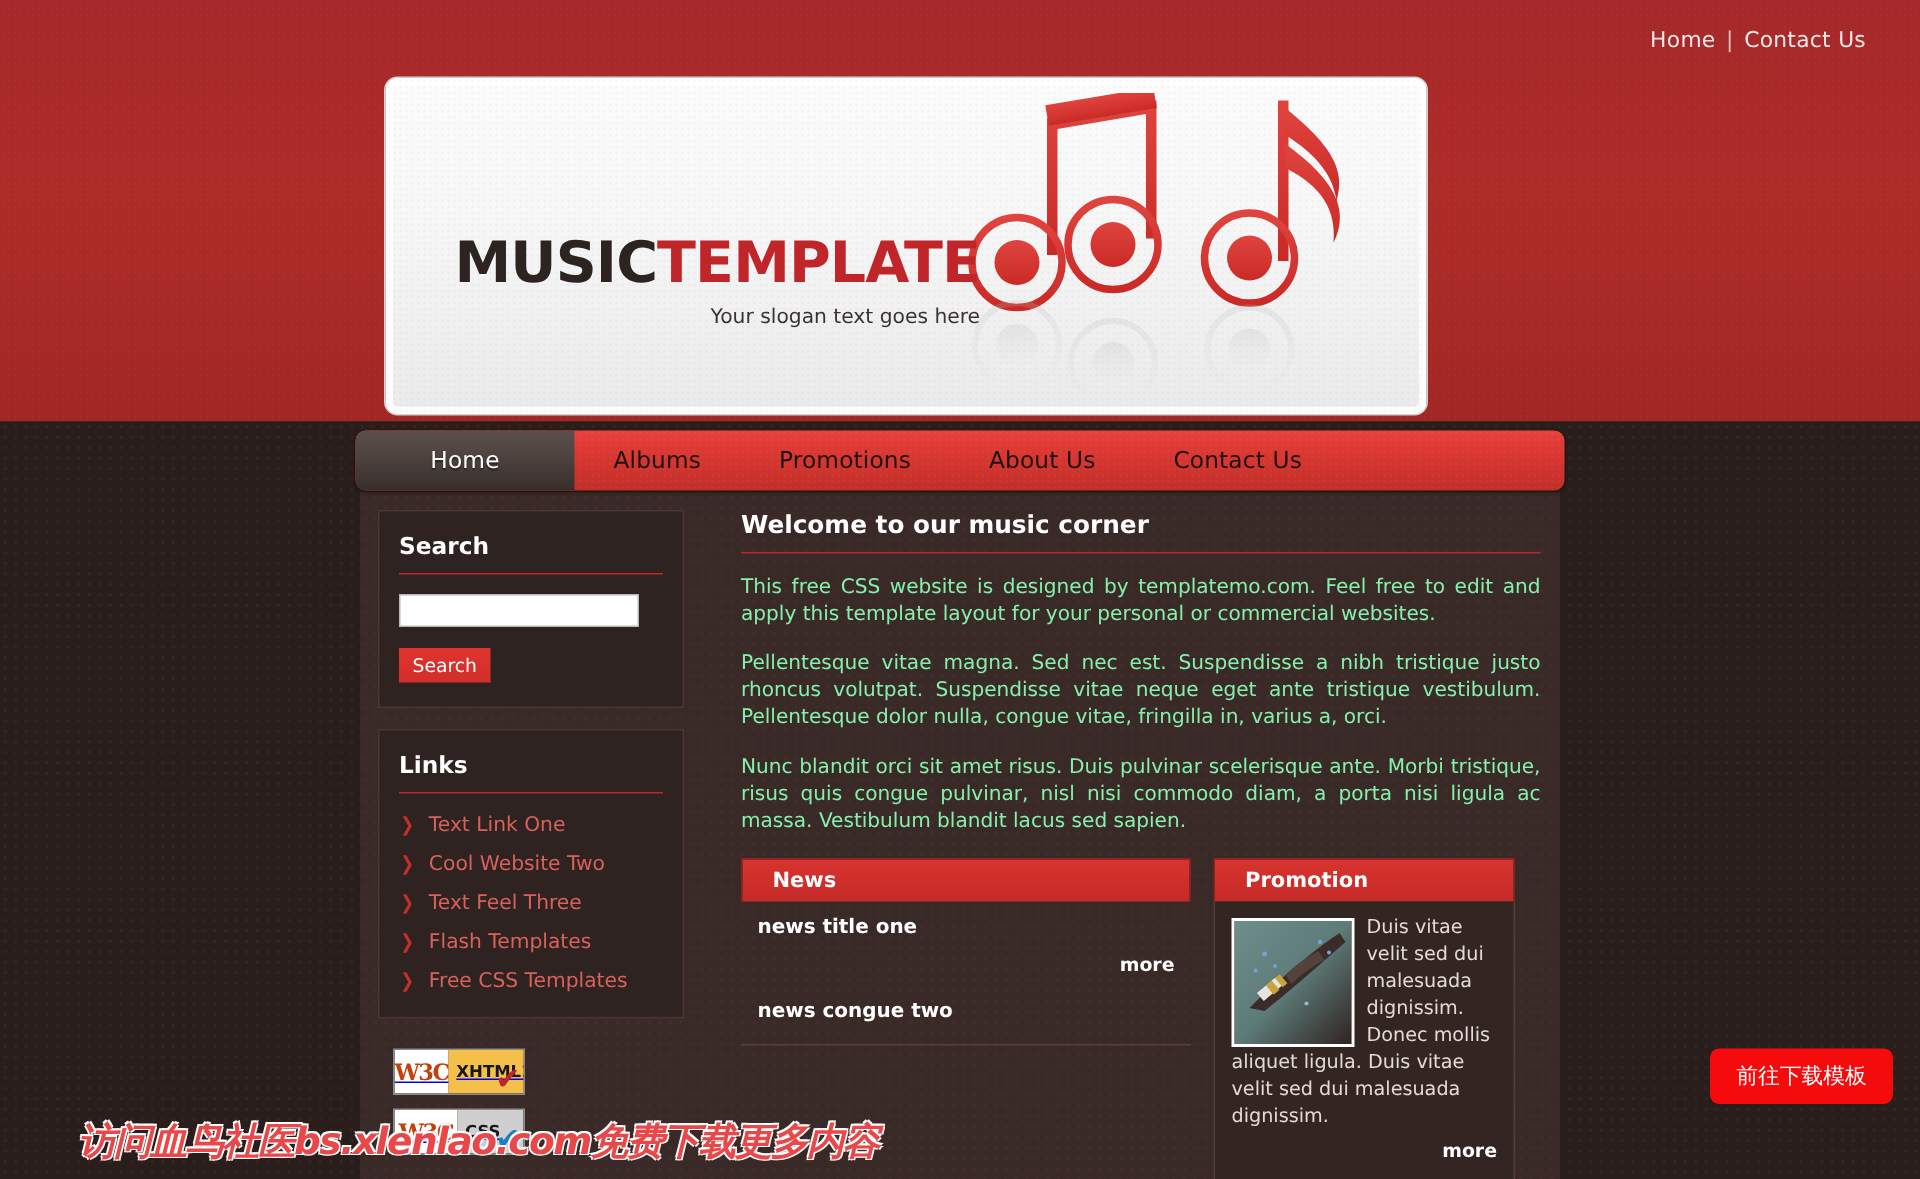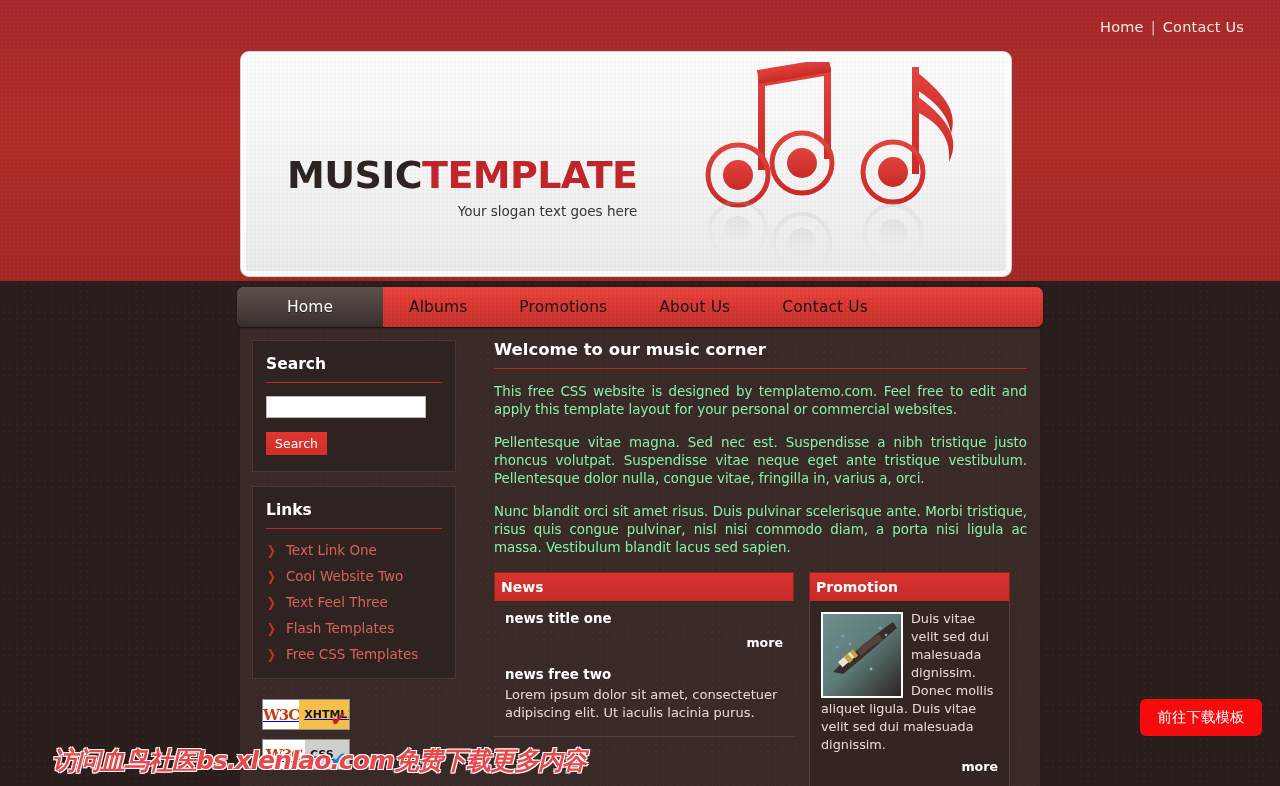--- a/index.html
+++ b/index.html
@@ -66,22 +66,22 @@
   .top-links a {
     color: #f7e7e5;
     text-decoration: none;
   }
   .top-links .sep { color: #e2bfbc; }
 
   
   .header-panel {
     position: absolute;
     top: 51px;
-    left: 240px;
-    width: 772px;
+    left: 256px;
+    width: 696px;
     height: 226px;
     z-index: 30;
     background: linear-gradient(180deg, #fcfcfc 0%, #f6f6f6 45%, #eaeaea 100%);
     border: 1px solid #d3d3d3;
     border-radius: 9px;
     box-shadow: inset 0 0 0 5px rgba(255,255,255,0.85);
     overflow: hidden;
   }
   .header-panel::before {
     content: "";
@@ -322,21 +322,21 @@
     margin-top: 5px;
   }
   .box { position: relative; }
   .box-news { width: 300px; }
   .box-promo { width: 201px; }
   .box-head {
     background: linear-gradient(180deg, #d8332f 0%, #c52b27 100%);
     color: #ffffff;
     font-size: 14px;
     font-weight: bold;
-    padding: 6px 6px;
+    padding: 6px 20px;
     border: 1px solid #8a2320;
     border-bottom: none;
   }
   .box-body {
     border: 1px solid #55403b;
     border-top: none;
     padding: 9px 11px 10px 11px;
     background: #332522;
     color: #e5dad7;
     font-size: 13px;
@@ -546,22 +546,21 @@
     <div class="boxes">
 
       <section class="box box-news">
         <div class="box-head">News</div>
         <div class="box-body">
           <div>
             <div class="news-title">news title one</div>
             <a href="#" class="more">more</a>
           </div>
           <div>
-            <div class="news-title">news free two</div>
-            <div class="news-text">Lorem ipsum dolor sit amet, consectetuer adipiscing elit. Ut iaculis lacinia purus.</div>
+            <div class="news-title">news congue two</div>
 
           </div>
         </div>
       </section>
 
       <section class="box box-promo">
         <div class="box-head">Promotion</div>
         <div class="box-body">
           <span class="promo-thumb">
             <svg width="78" height="82" viewBox="0 0 78 82">

